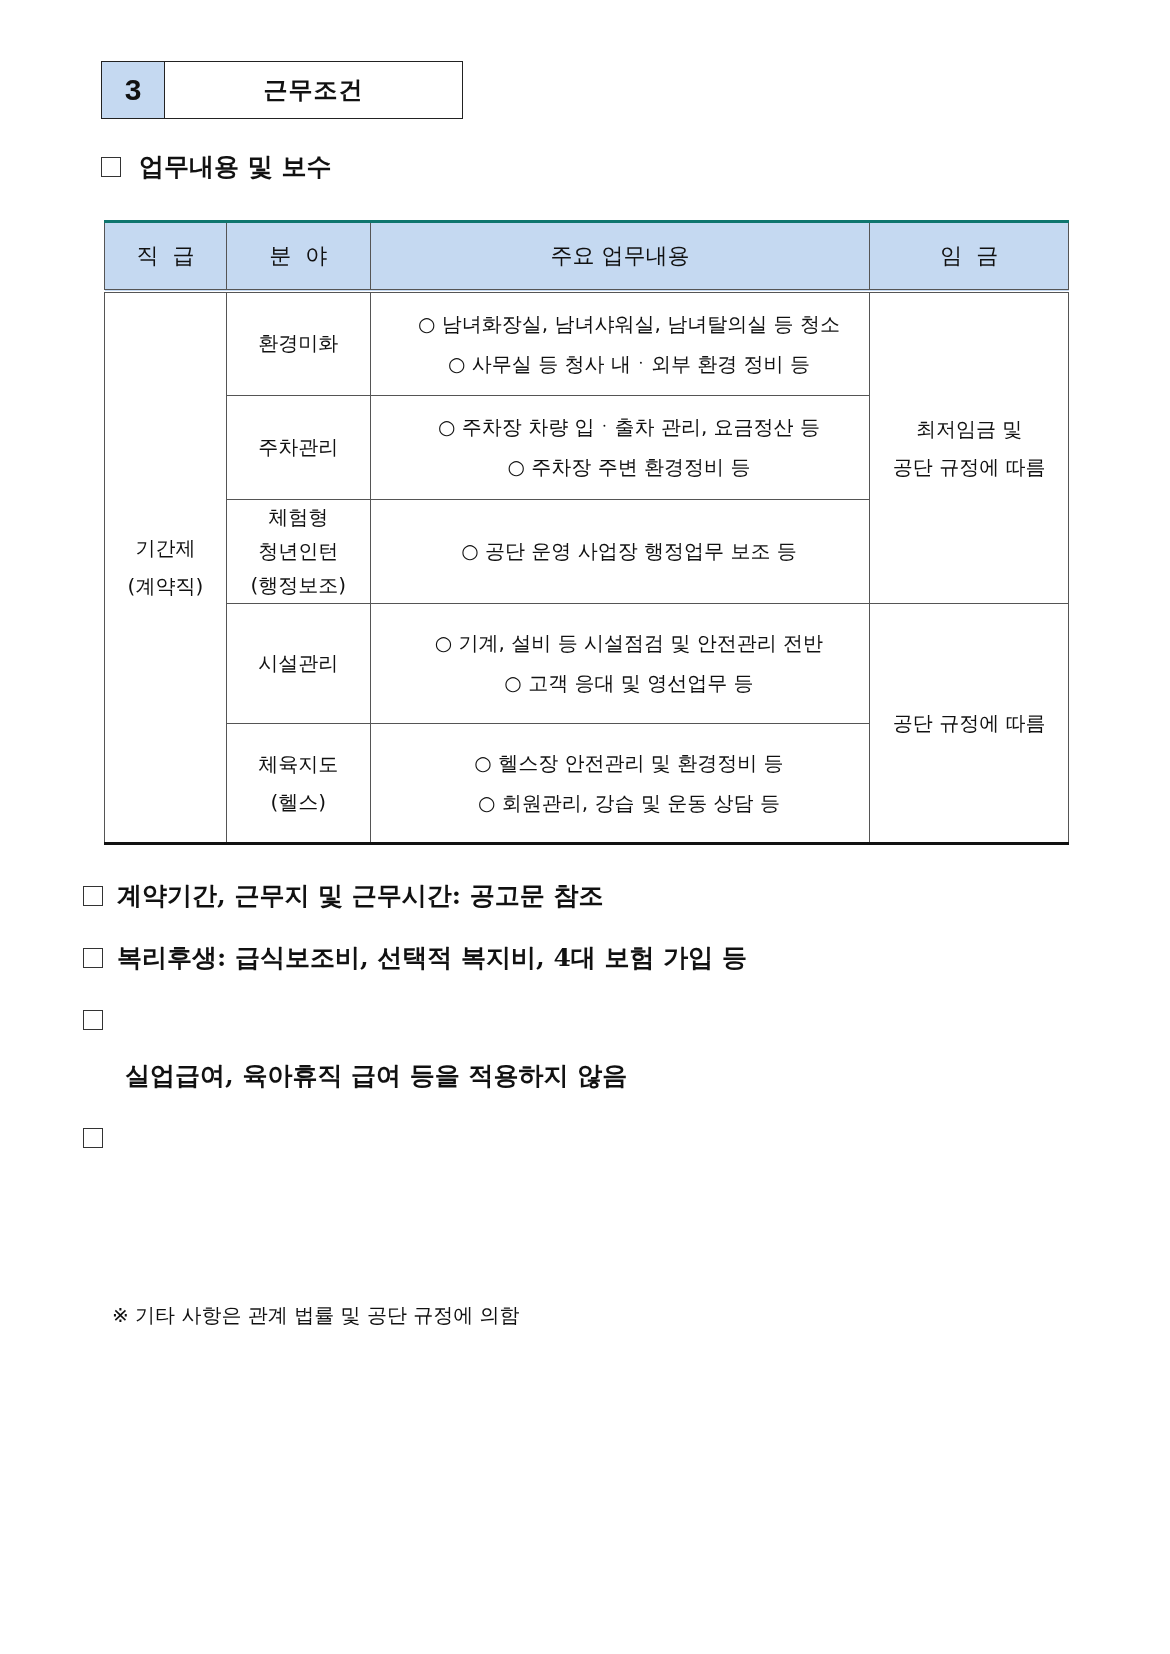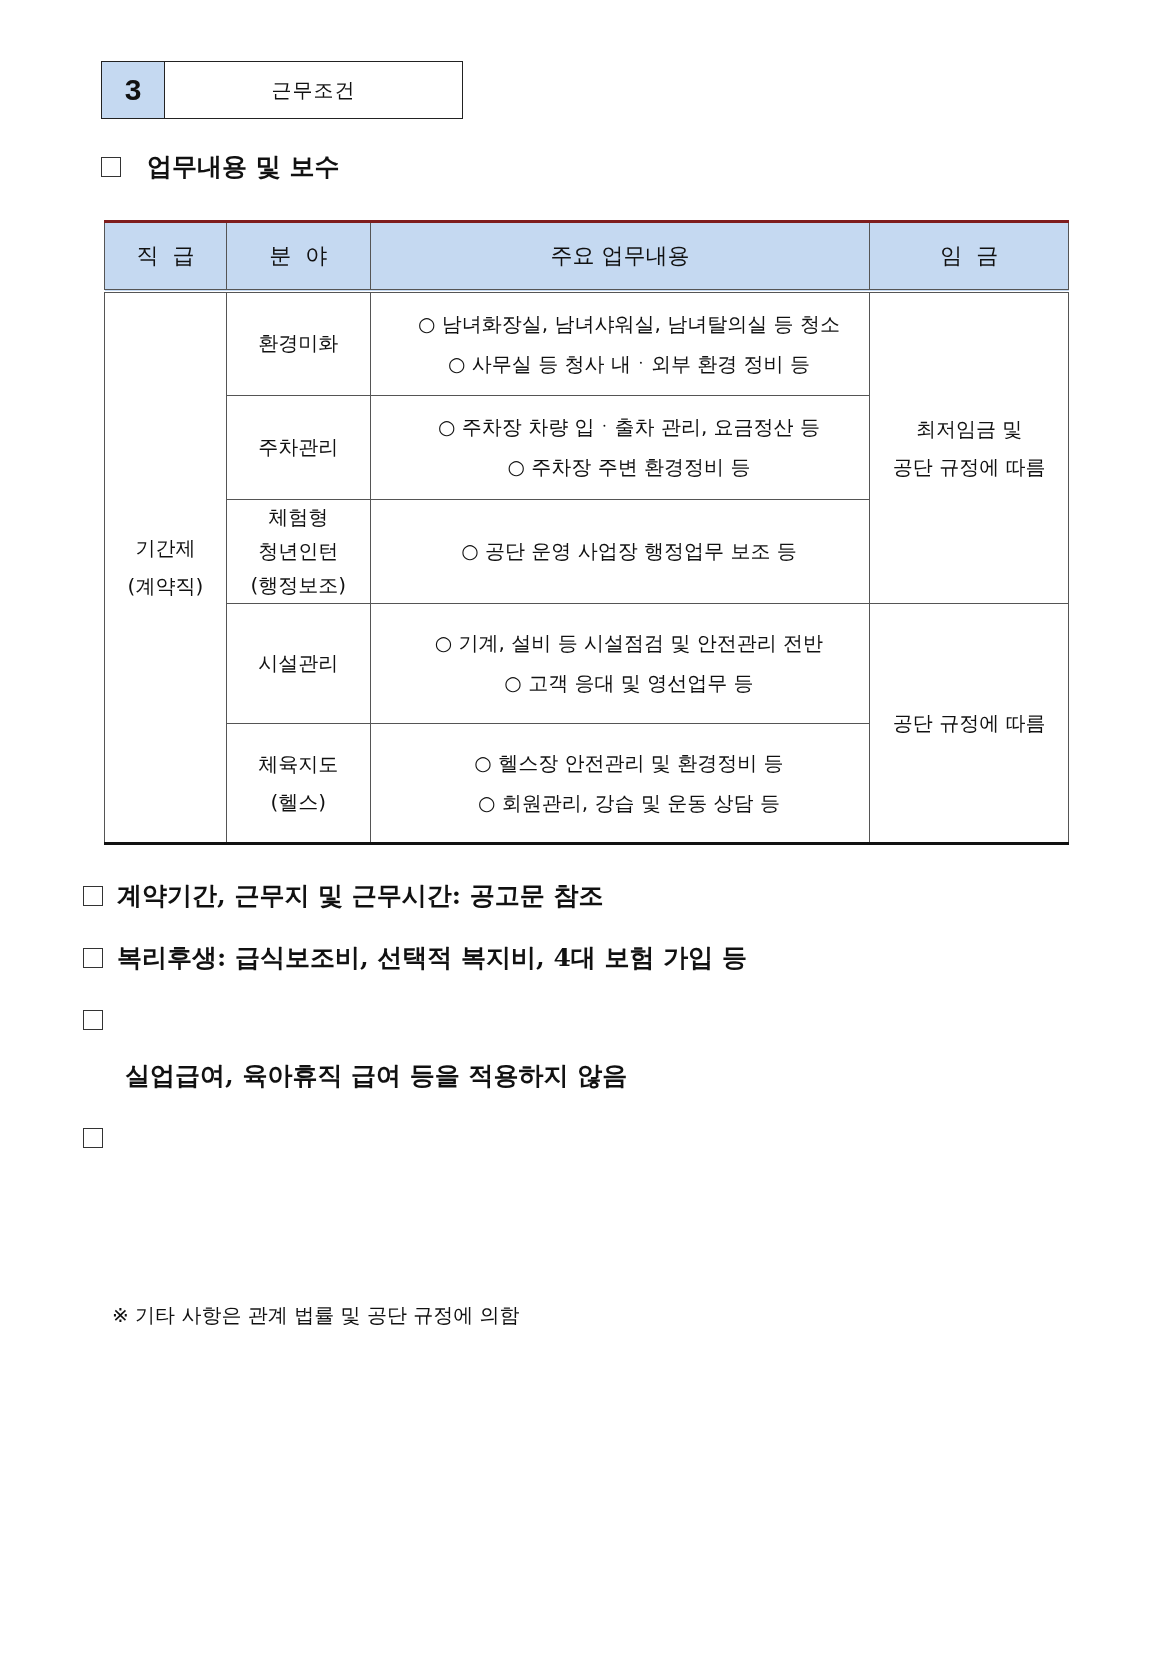--- a/index.html
+++ b/index.html
@@ -11,34 +11,34 @@
       position: absolute; left: 101px; top: 61px; width: 362px; height: 58px;
       border: 1.5px solid #222; display: flex; box-sizing: border-box;
     }
     .sec-num {
       width: 62px; background: #c5d9f1; border-right: 1.5px solid #222;
       display: flex; align-items: center; justify-content: center;
       font-family: "Liberation Sans", sans-serif; font-weight: bold; font-size: 30px;
     }
     .sec-title {
       flex: 1; display: flex; align-items: center; justify-content: center;
-      font-weight: normal; font-size: 20px; letter-spacing: 1px;
+      font-weight: bold; font-size: 24px; letter-spacing: 1px;
     }
     .heading {
       position: absolute; font-family: "DejaVu Serif", serif; font-weight: bold;
       font-size: 25px; white-space: nowrap; color: #111;
     }
     .box-glyph {
       display: inline-block; width: 20px; height: 20px; border: 1.5px solid #333;
       vertical-align: -2px; margin-right: 14px; box-sizing: border-box;
     }
     table.main {
       position: absolute; left: 104px; top: 220px; width: 965px;
       border-collapse: collapse; font-size: 20px;
-      border-top: 3px solid #7f1d1d; border-bottom: 3px solid #111;
+      border-top: 3px solid #0f766e; border-bottom: 3px solid #111;
     }
     table.main th, table.main td {
       border: 1px solid #555; text-align: center; vertical-align: middle; padding: 0;
     }
     table.main tr:first-child th { border-top: none; }
     table.main tr:last-child td { border-bottom: none; }
     table.main th {
       background: #c5d9f1; font-weight: normal; height: 66px; font-size: 22px;
       border-bottom: 4px double #555;
     }
@@ -57,21 +57,21 @@
   </style>
 </head>
 <body>
 
 <div class="sec-box">
   <div class="sec-num">3</div>
   <div class="sec-title">근무조건</div>
 </div>
 
 <div class="heading" style="left:101px; top:150px;">
-  <span class="box-glyph"></span><span style="margin-left:12px;">업무내용 및 보수</span>
+  <span class="box-glyph"></span><span style="margin-left:4px;">업무내용 및 보수</span>
 </div>
 
 <table class="main">
   <colgroup>
     <col style="width:122px">
       <col style="width:144px">
       <col style="width:500px">
       <col style="width:199px">
   </colgroup>
   <tbody>

